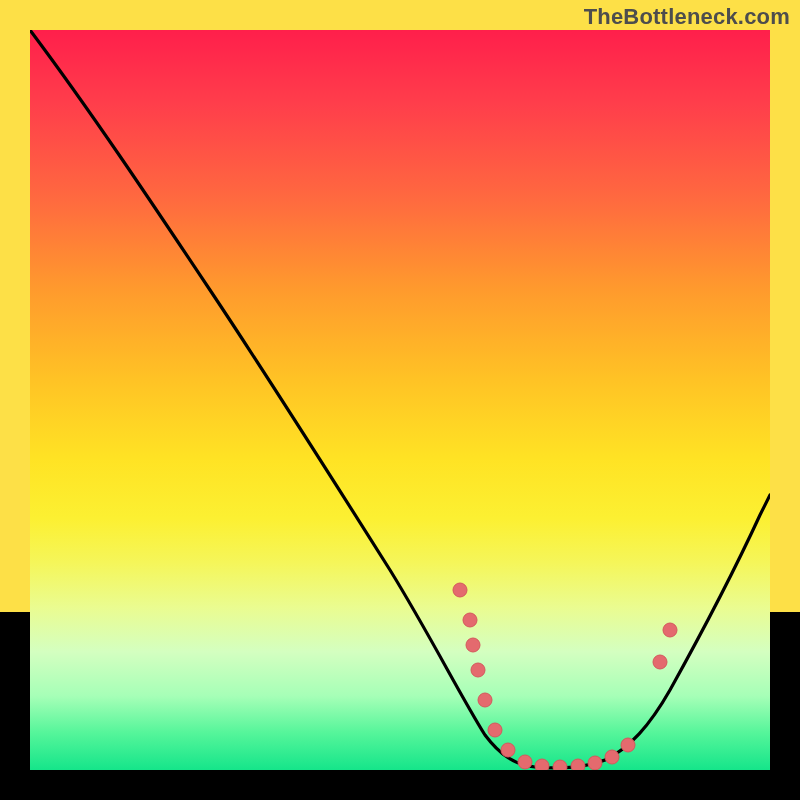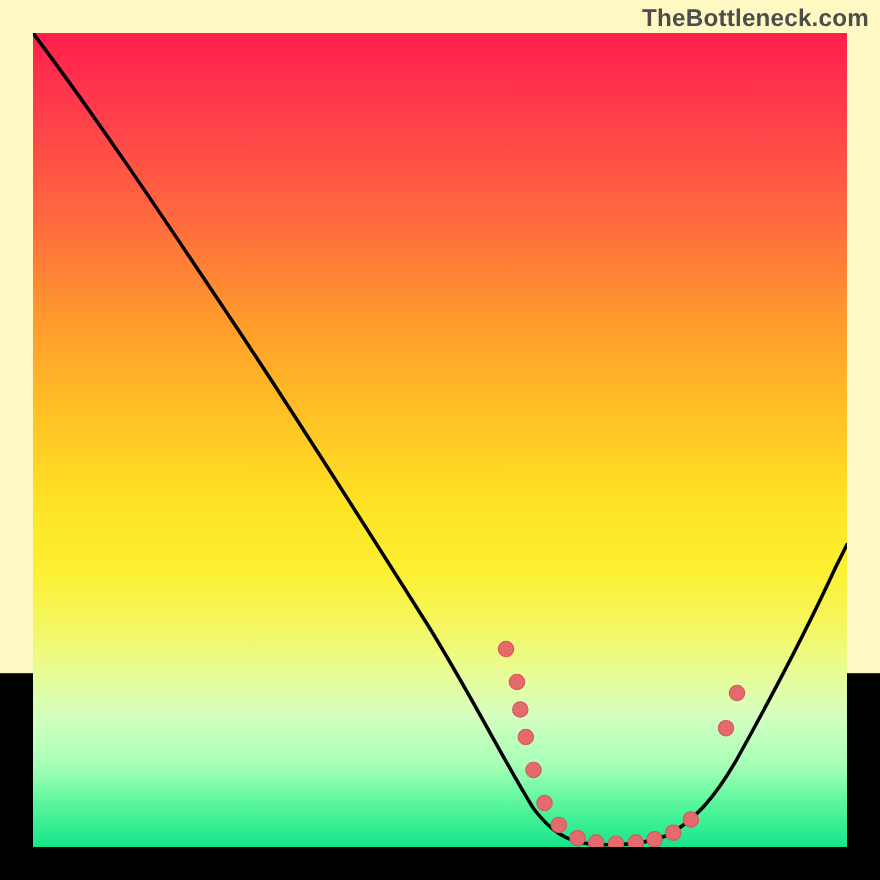--- a/index.html
+++ b/index.html
@@ -10,21 +10,21 @@
     background: #000;
     overflow: hidden;
     font-family: Arial, Helvetica, sans-serif;
   }
   .frame {
     position: absolute;
     top: 0;
     left: 0;
     width: 800px;
     height: 612px;
-    background: #fef9c3;
+    background: #fde047;
   }
   .watermark {
     position: absolute;
     top: 4px;
     right: 10px;
     color: #4d4d4d;
     font-size: 22px;
     font-weight: 600;
     letter-spacing: 0.2px;
   }

